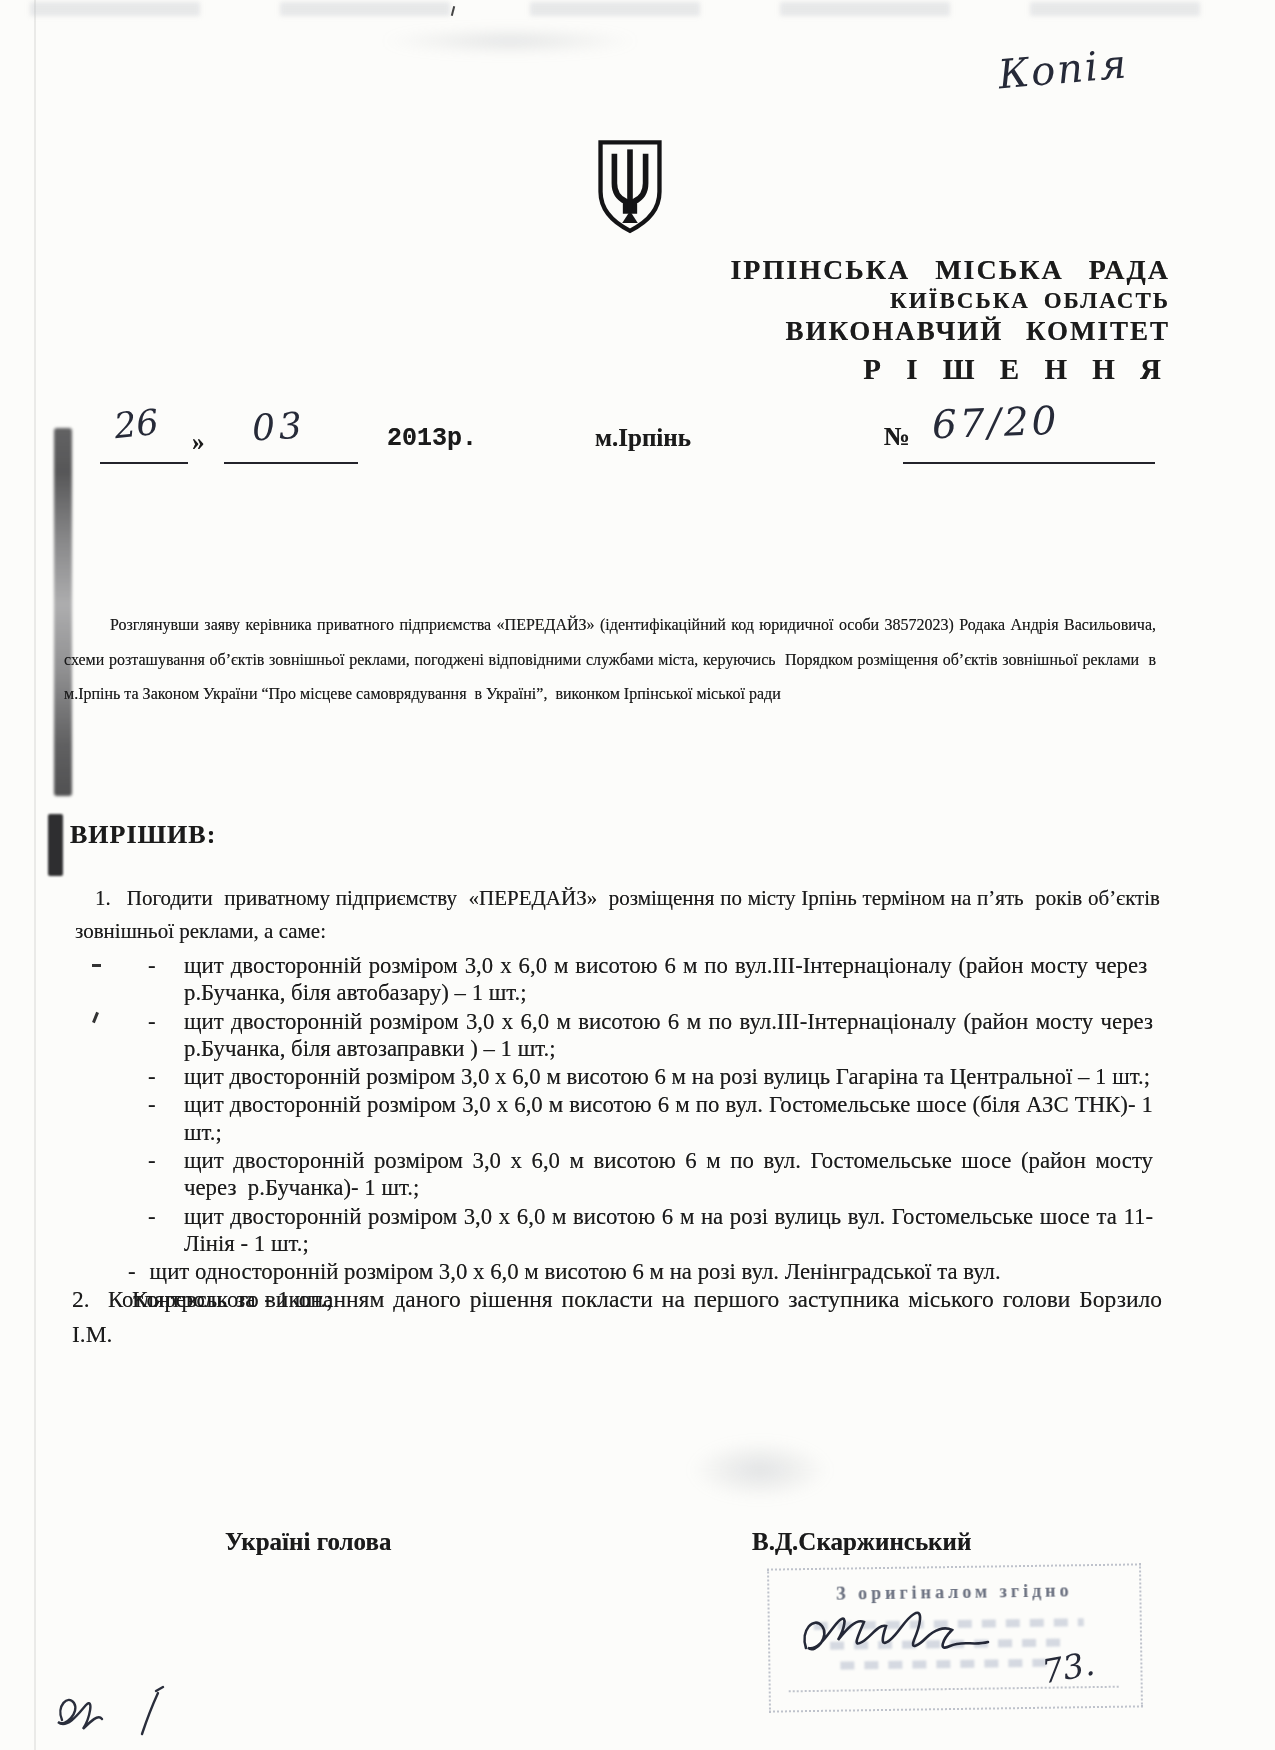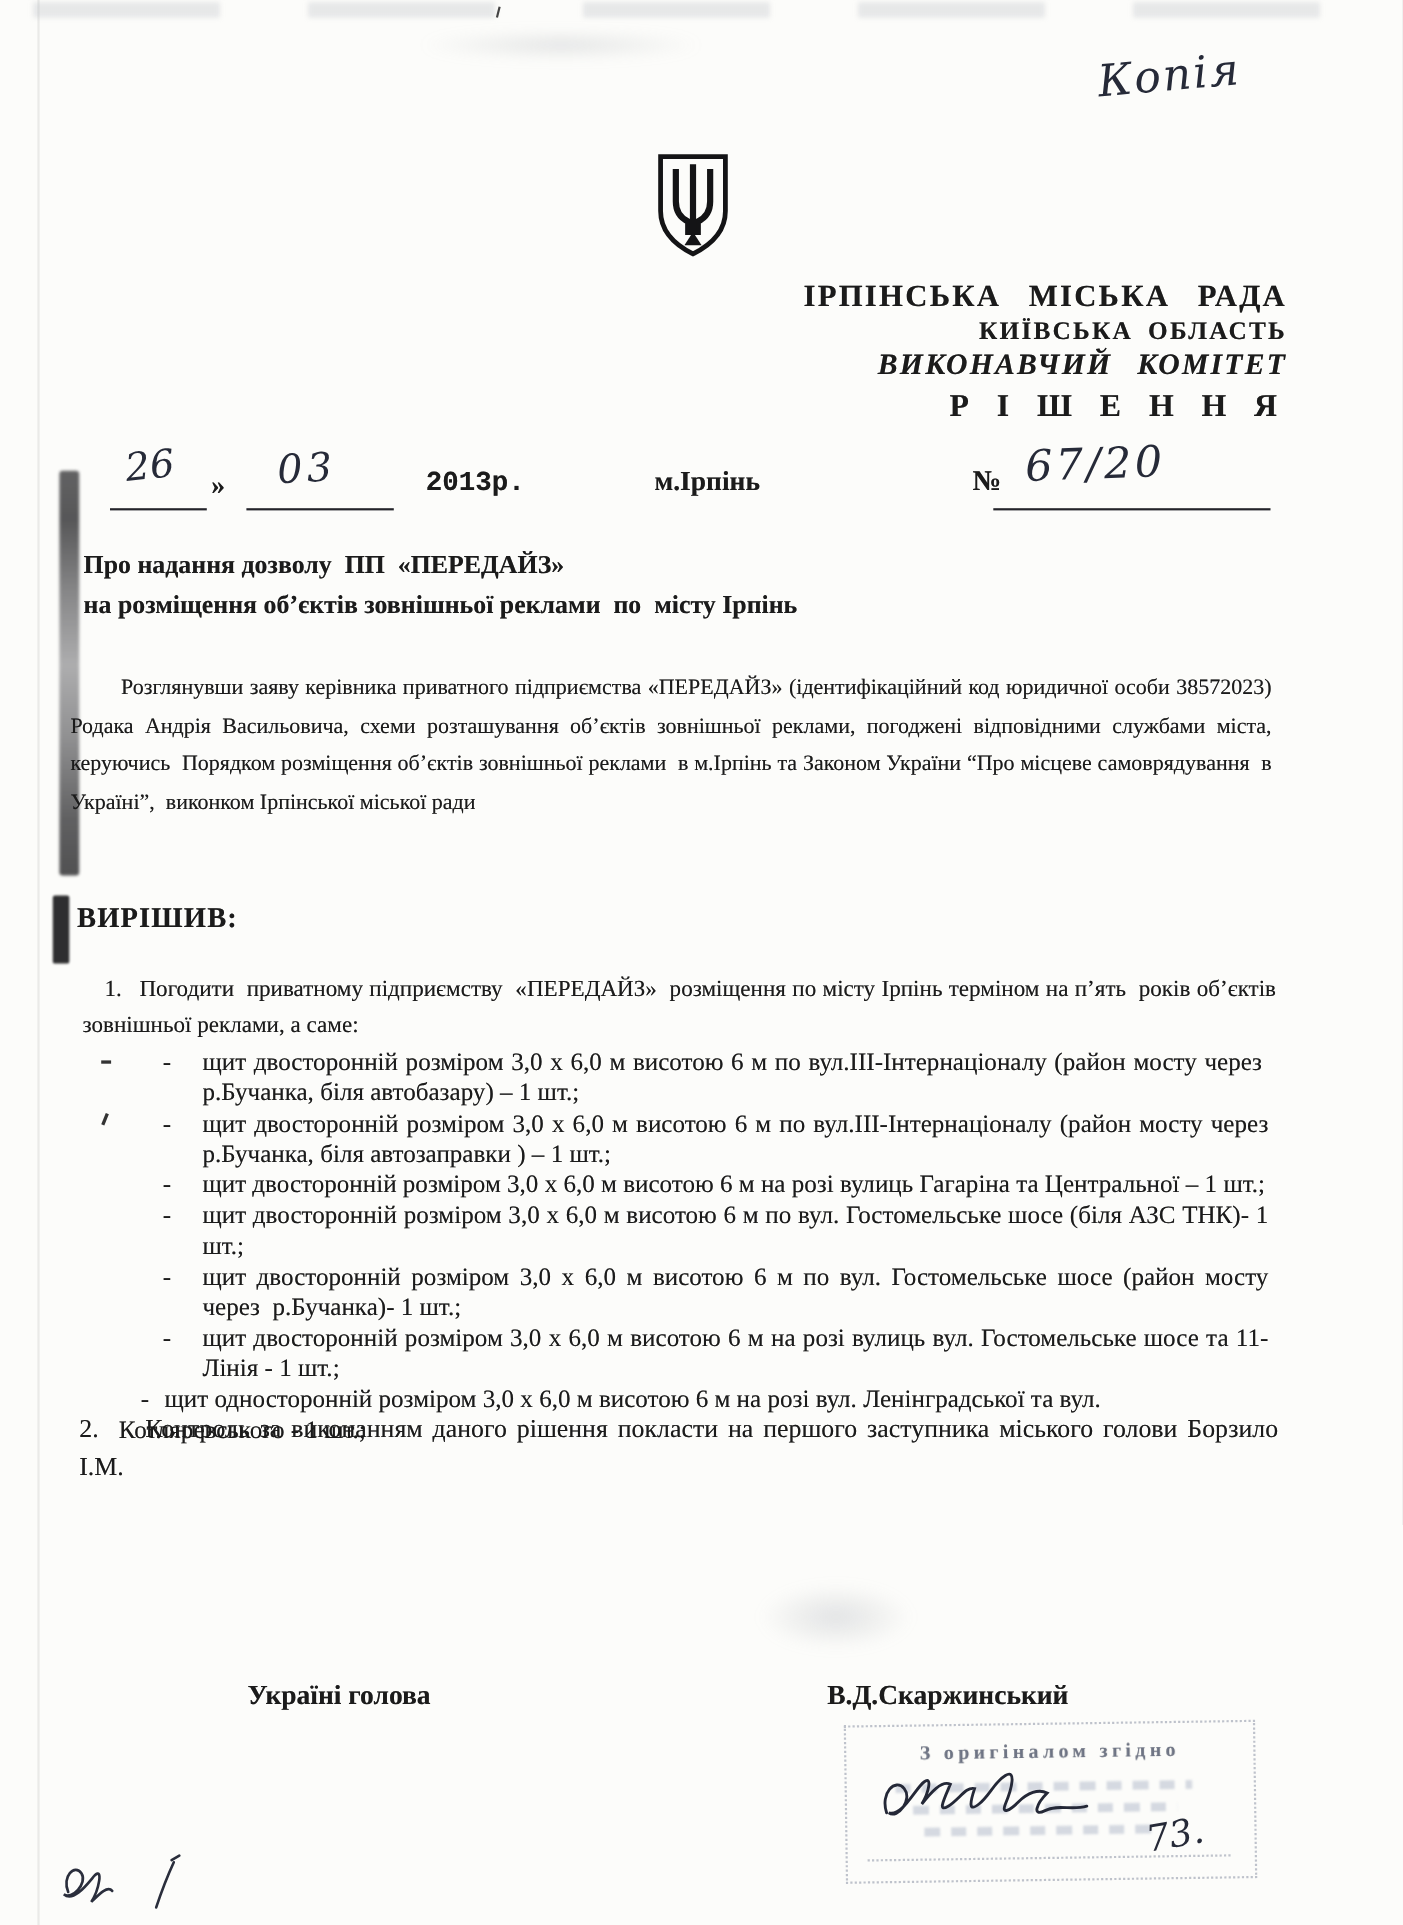--- a/index.html
+++ b/index.html
@@ -30,39 +30,39 @@
   
   .hand{font-family:"DejaVu Serif",serif;font-style:italic;color:#262a38;text-shadow:none;}
 
   .copy-note{left:998px;top:46px;font-size:40px;transform:rotate(-5deg);letter-spacing:2px;}
 
   .emblem{left:591px;top:138px;}
 
   .hdr{left:30px;top:254px;width:1140px;text-align:right;font-weight:bold;line-height:31px;}
   .hdr-l1{font-size:28px;letter-spacing:2px;word-spacing:16px;}
   .hdr-l2{font-size:23px;letter-spacing:2px;word-spacing:6px;}
-  .hdr-l3{font-size:27px;letter-spacing:2px;word-spacing:14px;font-style:italic;}
+  .hdr-l3{font-size:27px;letter-spacing:2px;word-spacing:14px;}
   .hdr-l4{font-size:29px;letter-spacing:9px;margin-top:7px;}
 
   .dateline{left:0;top:412px;width:1275px;height:58px;font-size:25px;}
   .dl-line{position:absolute;bottom:6px;border-bottom:2.5px solid #23232a;}
   .dl-day-line{left:100px;width:88px;}
   .dl-month-line{left:224px;width:134px;}
   .dl-no-line{left:903px;width:252px;}
   .dl-day{position:absolute;left:114px;top:-8px;font-size:35px;transform:rotate(-6deg);}
   .dl-quote{position:absolute;left:192px;top:16px;font-size:25px;font-weight:bold;}
   .dl-month{position:absolute;left:252px;top:-6px;font-size:36px;transform:rotate(-3deg);letter-spacing:4px;}
   .dl-year{position:absolute;left:387px;top:12px;font-weight:bold;font-family:Liberation Mono, monospace;}
   .dl-city{position:absolute;left:595px;top:12px;font-weight:bold;}
   .dl-no{position:absolute;left:884px;top:10px;font-weight:bold;font-size:26px;}
   .dl-noval{position:absolute;left:932px;top:-12px;font-size:39px;transform:rotate(-2deg);letter-spacing:3px;}
 
   .subject{left:76px;top:496px;width:820px;font-weight:bold;font-size:23.5px;line-height:36px;}
 
-  .preamble{left:64px;top:608px;width:1092px;font-size:20px;line-height:34.5px;text-align:justify;text-indent:46px;}
+  .preamble{left:64px;top:608px;width:1092px;font-size:16px;line-height:34.5px;text-align:justify;text-indent:46px;}
 
   .resolved{left:70px;top:820px;font-size:26px;font-weight:bold;letter-spacing:1px;}
 
   .item1{left:75px;top:882px;width:1085px;font-size:21px;line-height:33px;text-align:justify;text-indent:20px;}
   .item1 .no{padding-right:16px;}
 
   .bullets{left:148px;top:952px;width:1005px;}
   .bullet{display:flex;font-size:22.8px;line-height:27.3px;margin-bottom:1px;}
   .dash{flex:none;width:36px;}
   .btxt{flex:1;text-align:justify;}
@@ -132,24 +132,20 @@
     <span class="dl-quote">»</span>
     <span class="dl-line dl-month-line"></span>
     <span class="hand dl-month">03</span>
     <span class="dl-year">2013р.</span>
     <span class="dl-city">м.Ірпінь</span>
     <span class="dl-no">№</span>
     <span class="dl-line dl-no-line"></span>
     <span class="hand dl-noval">67/20</span>
   </div>
 
-  <div class="abs subject">
-    <div>Про надання дозволу&nbsp; ПП &nbsp;«ПЕРЕДАЙЗ»</div>
-    <div>на розміщення об’єктів зовнішньої реклами&nbsp; по&nbsp; місту Ірпінь</div>
-  </div>
 
   <div class="abs preamble">Розглянувши заяву керівника приватного підприємства «ПЕРЕДАЙЗ» (ідентифікаційний код юридичної особи 38572023) Родака Андрія Васильовича, схеми розташування об’єктів зовнішньої реклами, погоджені відповідними службами міста, керуючись&nbsp; Порядком розміщення об’єктів зовнішньої реклами&nbsp; в м.Ірпінь та Законом України “Про місцеве самоврядування&nbsp; в Україні”,&nbsp; виконком Ірпінської міської ради</div>
 
   <div class="abs resolved">ВИРІШИВ:</div>
 
   <div class="abs item1"><span class="no">1.</span><span>Погодити&nbsp; приватному підприємству&nbsp; «ПЕРЕДАЙЗ»&nbsp; розміщення по місту Ірпінь терміном на п’ять&nbsp; років об’єктів зовнішньої реклами, а саме:</span></div>
 
   <div class="abs premark-a"></div>
   <div class="abs premark-b"></div>
 

